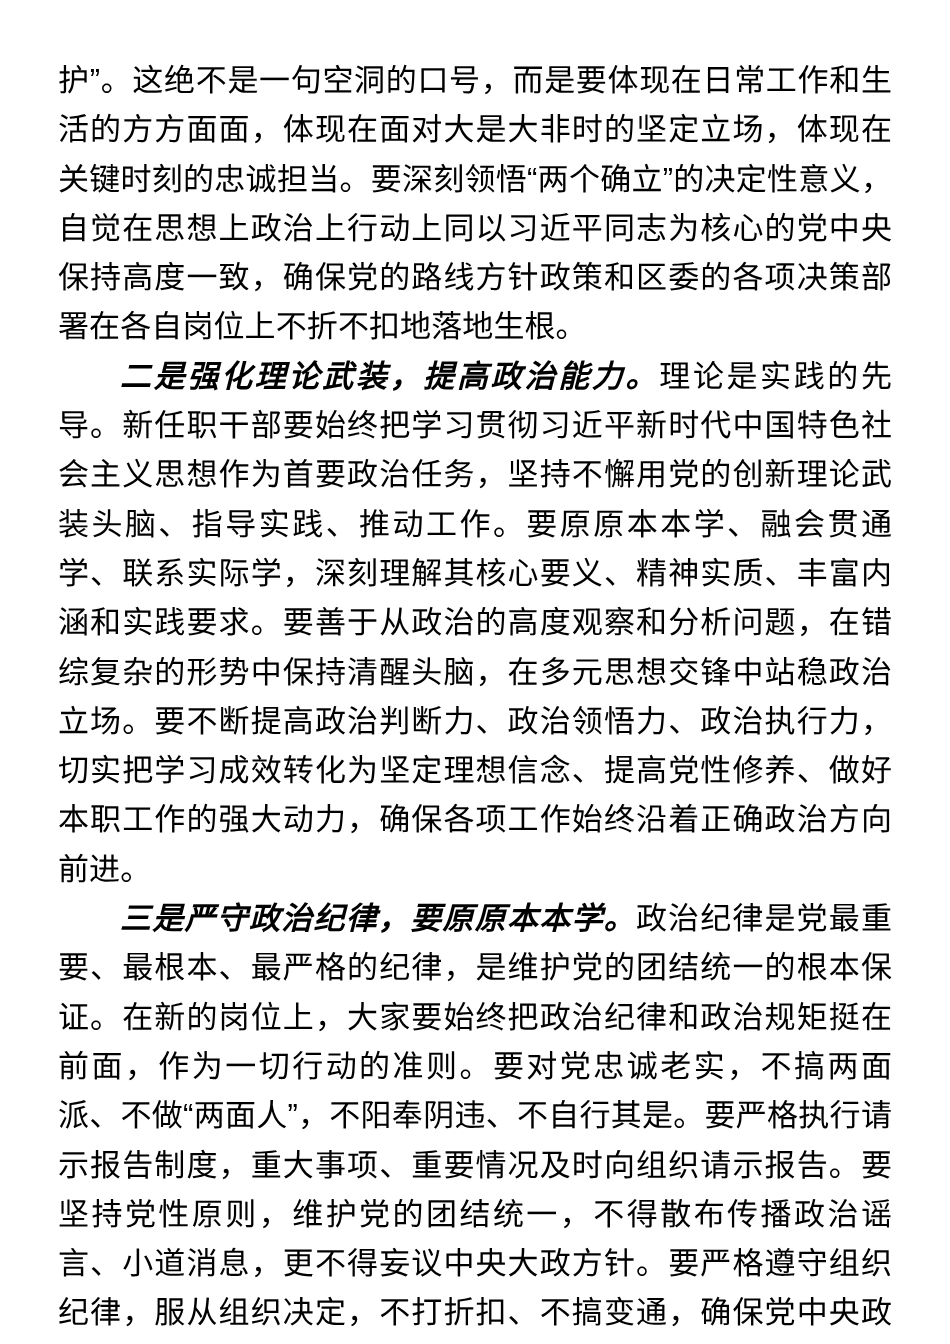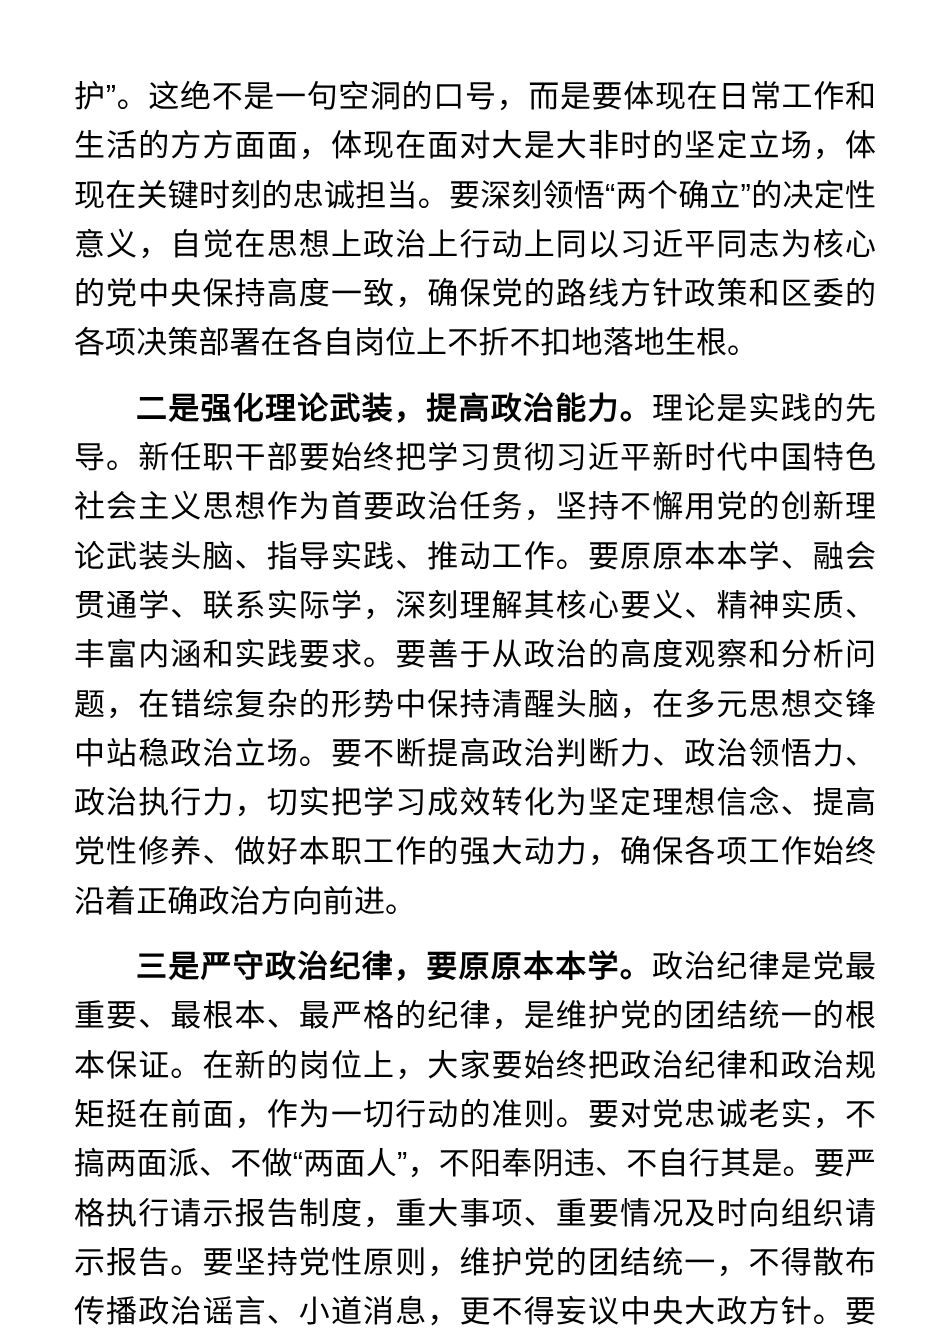--- a/index.html
+++ b/index.html
@@ -20,21 +20,21 @@
   }
 
   .text-column {
     position: absolute;
     left: 58px;
     top: 56px;
     width: 834px;
   }
 
   .para {
-    margin: 16px;
+    margin: 0;
     padding: 0;
     font-family: "Liberation Sans", "DejaVu Sans", sans-serif;
     font-size: 31px;
     line-height: 49.3px;
     color: #000000;
     text-align: justify;
     text-justify: inter-character;
     text-align-last: left;
     letter-spacing: 0.1px;
     word-break: break-all;
@@ -48,20 +48,21 @@
 
   
   .para.indent {
     text-indent: 2em;
   }
 
   
   .lead {
     font-weight: 700;
     letter-spacing: 0.2px;
+    font-style: italic;
   }
 </style>
 </head>
 <body>
 
 <div class="page">
   <div class="text-column">
 
     <p class="para continuation">
       <span>护”。这绝不是一句空洞的口号，而是要体现在日常工作和生活的方方面面，体现在面对大是大非时的坚定立场，体现在关键时刻的忠诚担当。要深刻领悟“两个确立”的决定性意义，自觉在思想上政治上行动上同以习近平同志为核心的党中央保持高度一致，确保党的路线方针政策和区委的各项决策部署在各自岗位上不折不扣地落地生根。</span>

